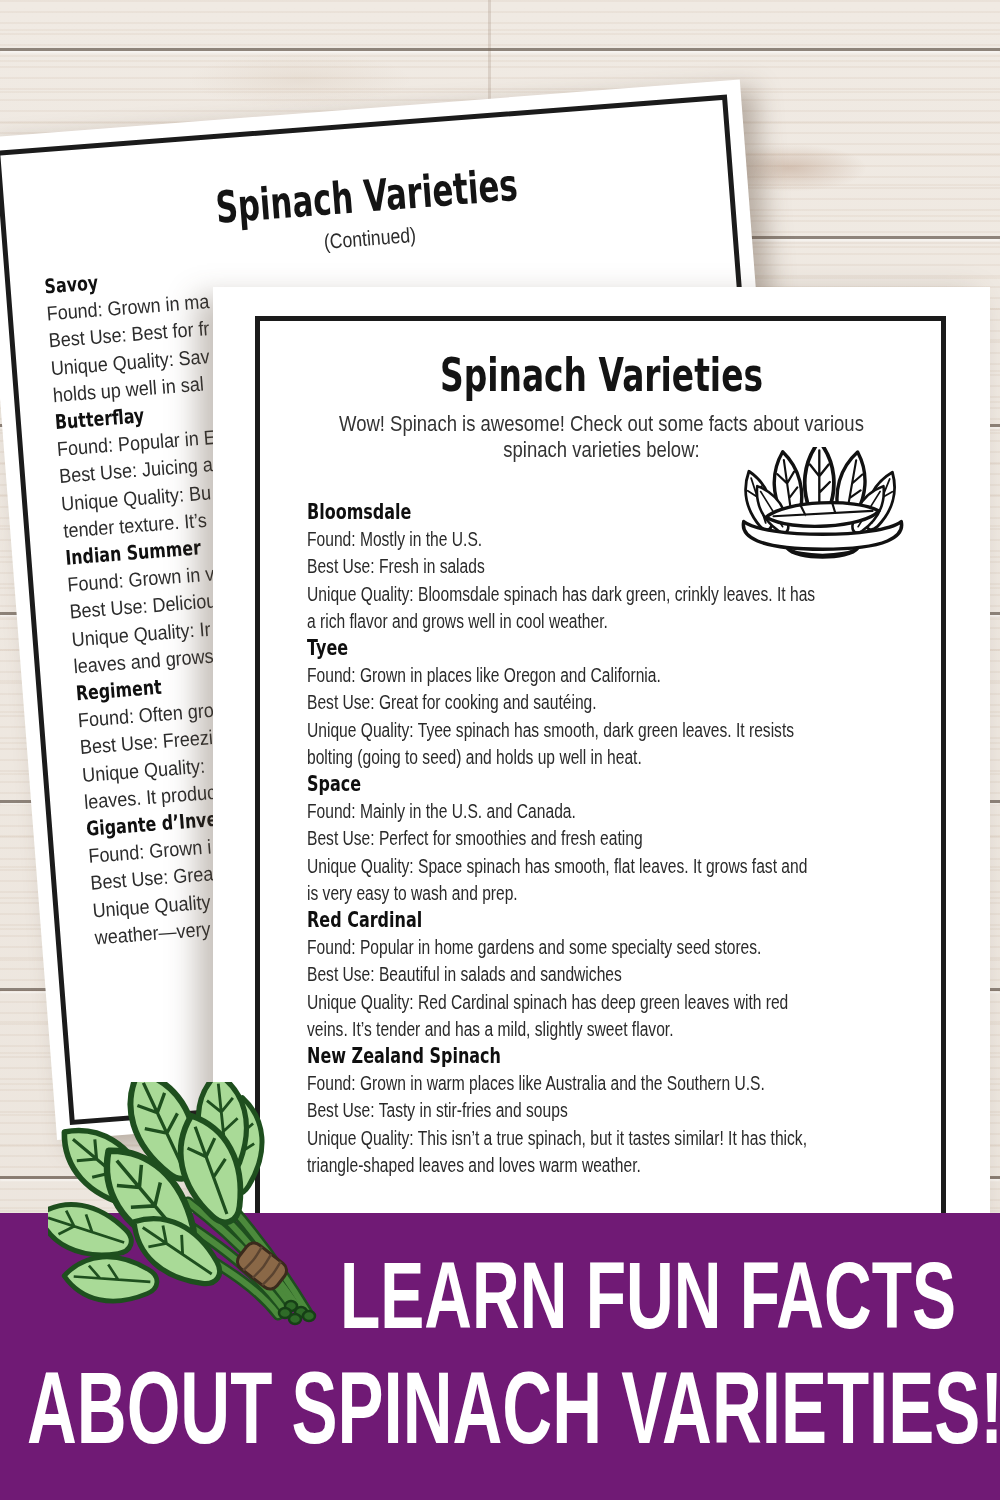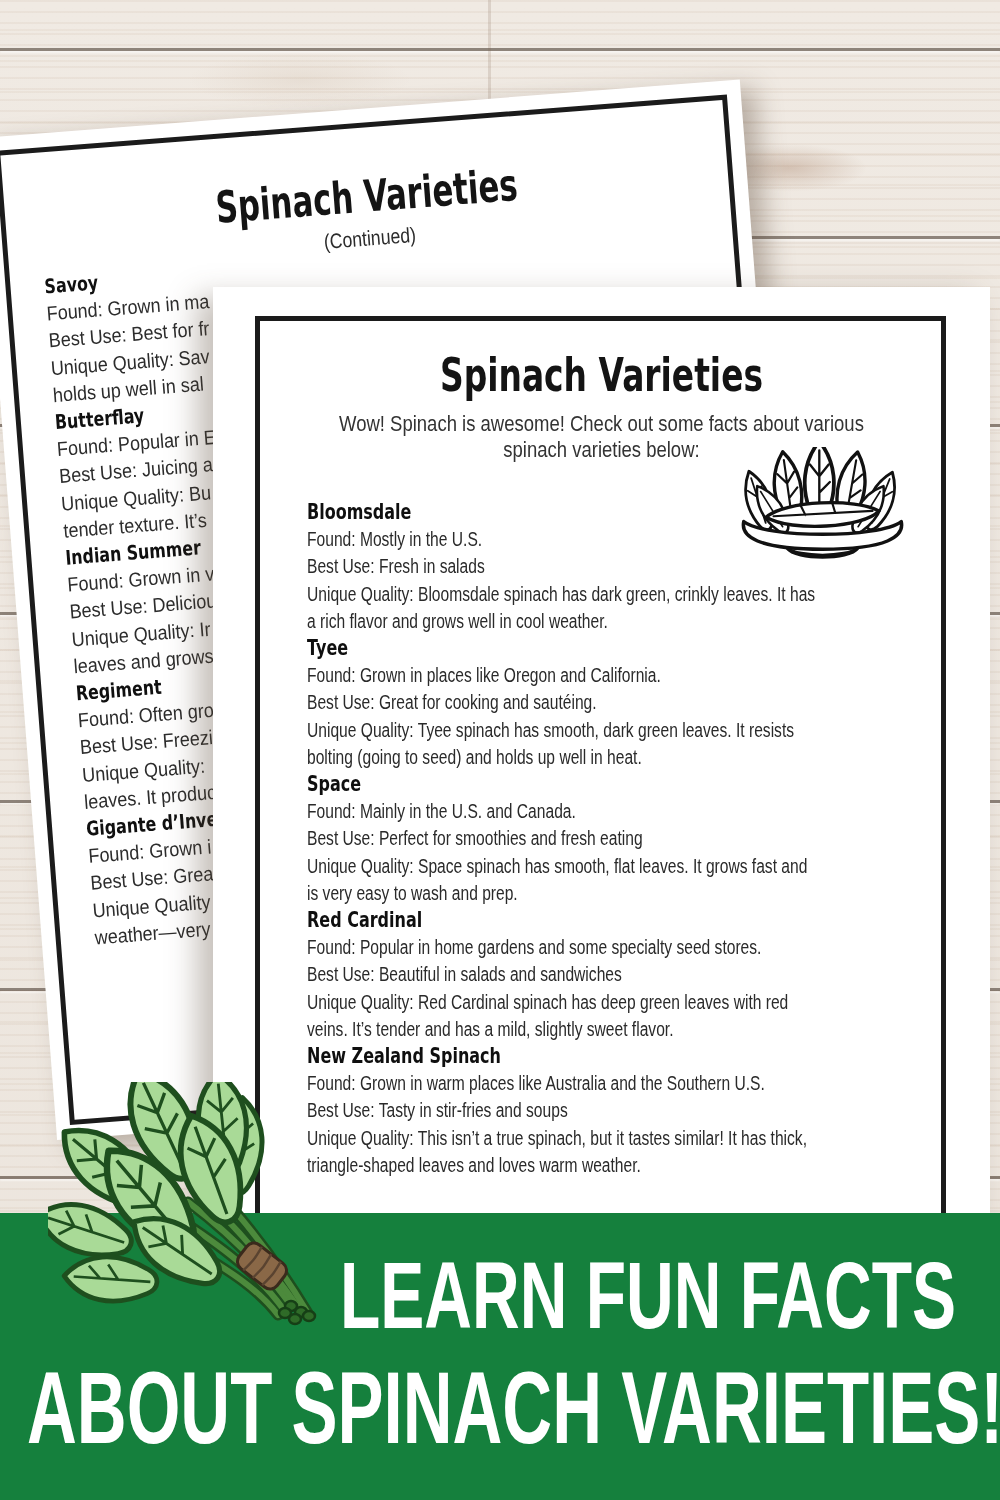--- a/index.html
+++ b/index.html
@@ -30,21 +30,21 @@
   
   .front-page{left:213px;top:287px;width:777px;height:930px;box-shadow:-16px 10px 28px rgba(90,72,55,.35);}
   .front-page .frame{left:42px;top:29px;width:681px;height:1400px;}
   .f-title{position:absolute;top:60px;left:0;right:0;text-align:center;font-family:"DejaVu Sans",sans-serif;font-weight:bold;font-size:47px;color:#141414;transform:scaleX(.70);}
   .f-intro{position:absolute;top:124px;left:0;right:0;text-align:center;font-size:21.5px;line-height:26px;color:#333;transform:scaleX(.86);}
   .f-body{position:absolute;left:94px;top:212px;font-size:20px;line-height:27.2px;color:#2a2a2a;transform:scaleX(.78);transform-origin:left top;white-space:nowrap;}
   .f-body .h{font-family:"DejaVu Sans",sans-serif;font-weight:bold;font-size:20.5px;color:#0f0f0f;}
   .bowl{position:absolute;left:522px;top:160px;width:175px;height:115px;}
 
   
-  .banner{position:absolute;left:0;top:1213px;width:1000px;height:287px;background:#15803d;z-index:30;}
+  .banner{position:absolute;left:0;top:1213px;width:1000px;height:287px;background:#701a75;z-index:30;}
   .banner .l1{position:absolute;top:28px;right:44px;color:#fff;font-family:"Liberation Sans",sans-serif;font-weight:bold;font-size:66px;letter-spacing:0px;transform:scaleY(1.42);transform-origin:top right;white-space:nowrap;}
   .banner .l2{position:absolute;top:137px;left:27px;color:#fff;font-family:"Liberation Sans",sans-serif;font-weight:bold;font-size:69px;letter-spacing:0px;transform:scaleY(1.48);transform-origin:top left;white-space:nowrap;}
 
   .bunch{position:absolute;left:48px;top:1082px;width:302px;height:258px;z-index:40;}
 </style>
 </head>
 <body>
 
 <div class="seam" style="top:48px"></div>
 <div class="seam" style="top:236px"></div>

